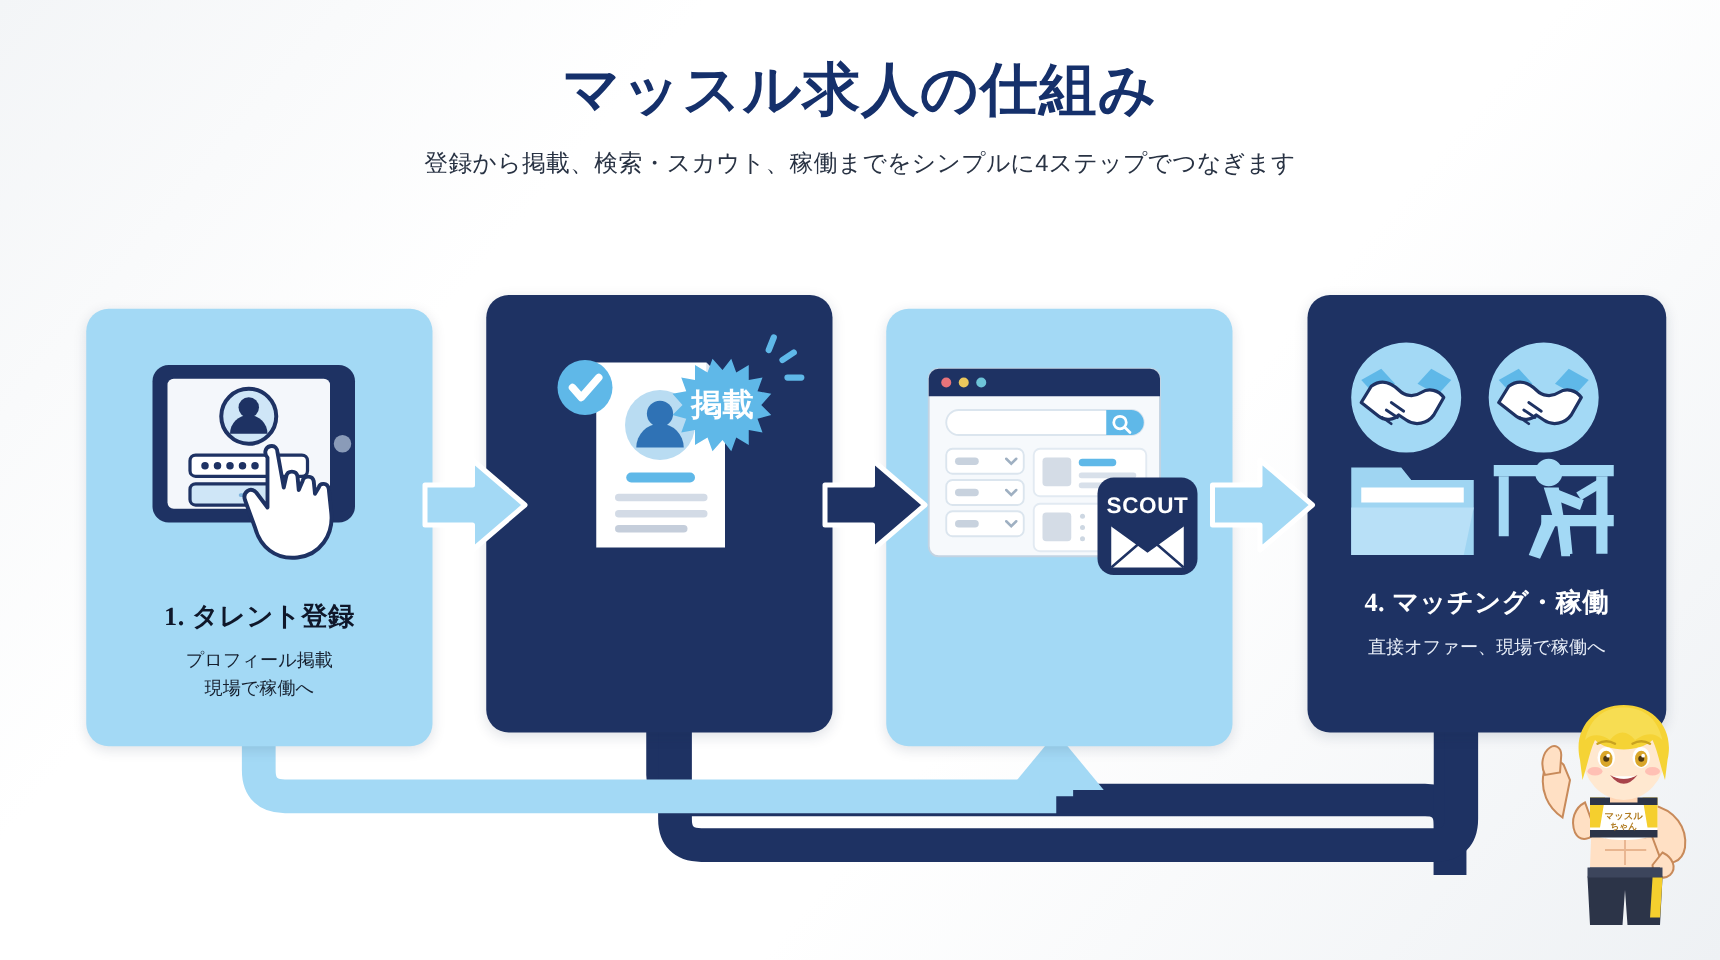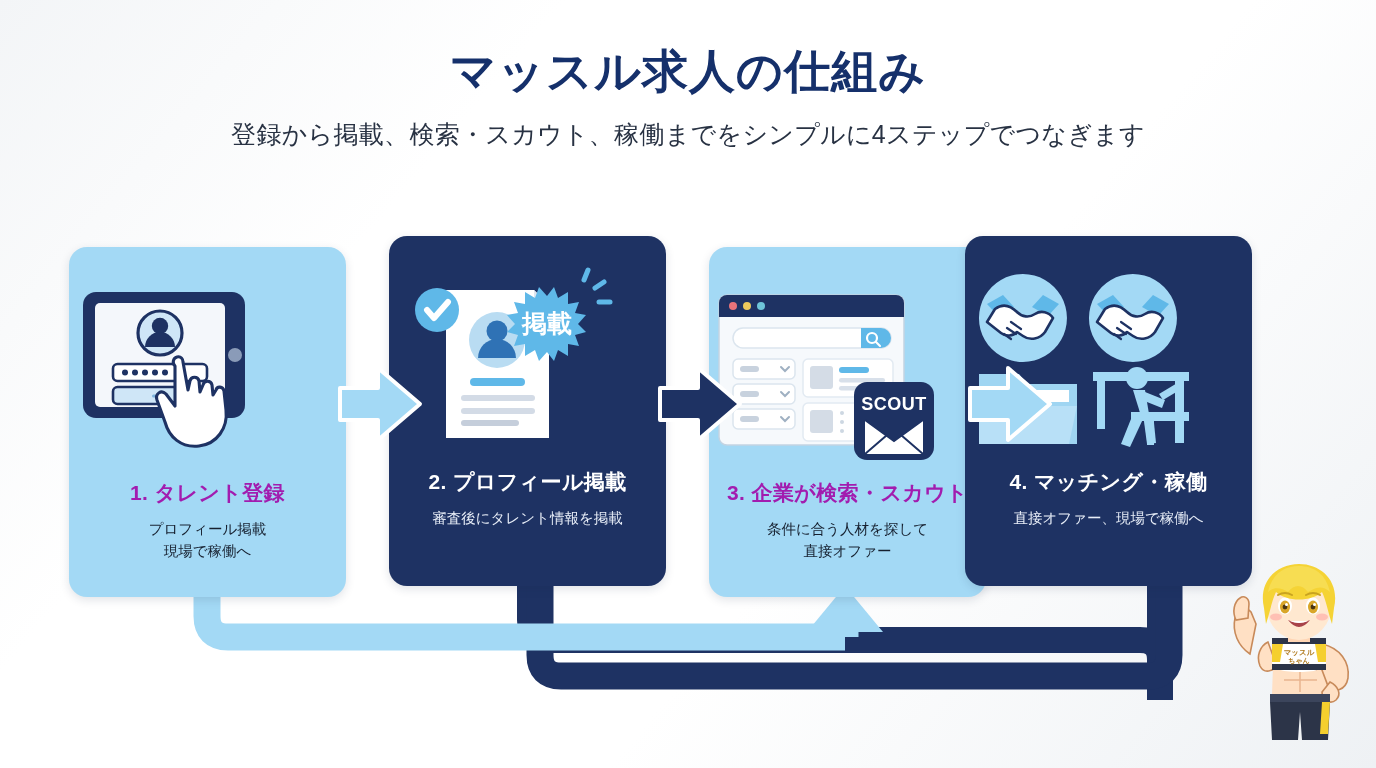--- a/index.html
+++ b/index.html
@@ -12,49 +12,49 @@
 
   #stage { position: absolute; inset: 0; }
 
   
   .hdr { position: absolute; left: 0; right: 0; top: 46px; text-align: center; }
   .hdr-title {
     font-size: 46px; font-weight: bold; color: #15306b;
     letter-spacing: 1px; line-height: 1.12;
   }
   .hdr-sub {
-    margin-top: 20px; font-size: 25px; color: #283243; font-weight: normal;
+    margin-top: 20px; font-size: 19px; color: #283243; font-weight: normal;
     letter-spacing: 0.3px;
   }
 
   
   .conn { position: absolute; left: 0; top: 0; width: 1376px; height: 768px; z-index: 1; }
 
   
   .card {
     position: absolute; top: 236px; width: 277px; height: 350px;
     border-radius: 18px; z-index: 3;
     box-shadow: 0 3px 10px rgba(20,35,70,0.13);
     overflow: hidden;
   }
   .card.light { background: #a3d9f5; margin-top: 11px; }
   .card.dark  { background: #1e3263; }
   #card1 { left: 69px; }
   #card2 { left: 389px; }
   #card3 { left: 709px; }
-  #card4 { left: 965px; width: 287px; }
+  #card4 { left: 1046px; width: 287px; font-family: Liberation Serif, serif; }
 
   .card-art {
     position: absolute; left: 0; right: 0; top: 22px; height: 210px;
-    display: flex; align-items: center; 
+    display: flex; align-items: center; justify-content: center;
   }
   .card-text { position: absolute; left: 8px; right: 8px; top: 232px; text-align: center; }
   .card-title { font-size: 21px; font-weight: bold; letter-spacing: 0.4px; }
   .card-desc  { font-size: 14.5px; margin-top: 11px; line-height: 1.52; }
-  .light .card-title { color: #a21caf; }
+  .light .card-title { color: #0f172a; font-family: Liberation Serif, serif; }
   .light .card-desc  { color: #16202f; }
   .dark  .card-title { color: #ffffff; }
   .dark  .card-desc  { color: #e8eef8; }
 
   
   .arrow { position: absolute; top: 362px; width: 86px; height: 84px; z-index: 4; }
   #arr1 { left: 338px; }
   #arr2 { left: 658px; }
   #arr3 { left: 968px; }
 
@@ -160,24 +160,20 @@
           <text x="158" y="64" font-family="'Liberation Sans', sans-serif" font-size="25" font-weight="bold" fill="#ffffff" text-anchor="middle">掲載</text>
         </g>
 
         <g stroke="#5fb8e8" stroke-width="5" stroke-linecap="round">
           <line x1="195" y1="12" x2="199" y2="2"></line>
           <line x1="206" y1="20" x2="215" y2="14"></line>
           <line x1="210" y1="34" x2="221" y2="34"></line>
         </g>
       </svg>
     </div>
-    <div class="card-text">
-      <div class="card-title">2. プロフィール掲載</div>
-      <div class="card-desc">審査後にタレント情報を掲載</div>
-    </div>
   </div>
 
   <div class="card light" id="card3">
     <div class="card-art">
       <svg width="230" height="195" viewBox="0 0 230 195">
 
         <rect x="10" y="18" width="185" height="150" rx="8" fill="#f6f9fc" stroke="#c3d3e2" stroke-width="1.5"></rect>
         <path d="M 10 26 a 8 8 0 0 1 8 -8 L 187 18 a 8 8 0 0 1 8 8 L 195 40 L 10 40 Z" fill="#1e3263"></path>
         <circle cx="24" cy="29" r="4" fill="#e8737a"></circle>
         <circle cx="38" cy="29" r="4" fill="#ecc85c"></circle>
@@ -223,27 +219,20 @@
           <rect x="145" y="105" width="80" height="78" rx="13" fill="#1e3263"></rect>
           <text x="185" y="133" font-family="'Liberation Sans', sans-serif" font-size="18" font-weight="bold" fill="#ffffff" text-anchor="middle" letter-spacing="0.5">SCOUT</text>
           <g>
             <rect x="156" y="143" width="58" height="34" fill="#ffffff"></rect>
             <path d="M 156 143 L 185 164 L 214 143 Z" fill="#1e3263"></path>
             <path d="M 156 143 L 185 164 L 214 143" fill="none" stroke="#1e3263" stroke-width="2"></path>
             <path d="M 156 177 L 178 158 M 214 177 L 192 158" stroke="#1e3263" stroke-width="2" fill="none"></path>
           </g>
         </g>
       </svg>
-    </div>
-    <div class="card-text">
-      <div class="card-title">3. 企業が検索・スカウト</div>
-      <div class="card-desc">
-        <span>条件に合う人材を探して</span><br>
-        <span>直接オファー</span>
-      </div>
     </div>
   </div>
 
   <div class="card dark" id="card4">
     <div class="card-art">
       <svg width="245" height="195" viewBox="0 0 245 195">
 
         <g>
           <path d="M 58 8 a 44 44 0 1 1 -0.1 0 Z M 58 96 L 44 64 L 72 64 Z" fill="#a3d9f5"></path>
           <path d="M 22 38 l 16 -9 l 11 12 l -16 9 Z" fill="#5fb8e8"></path>

